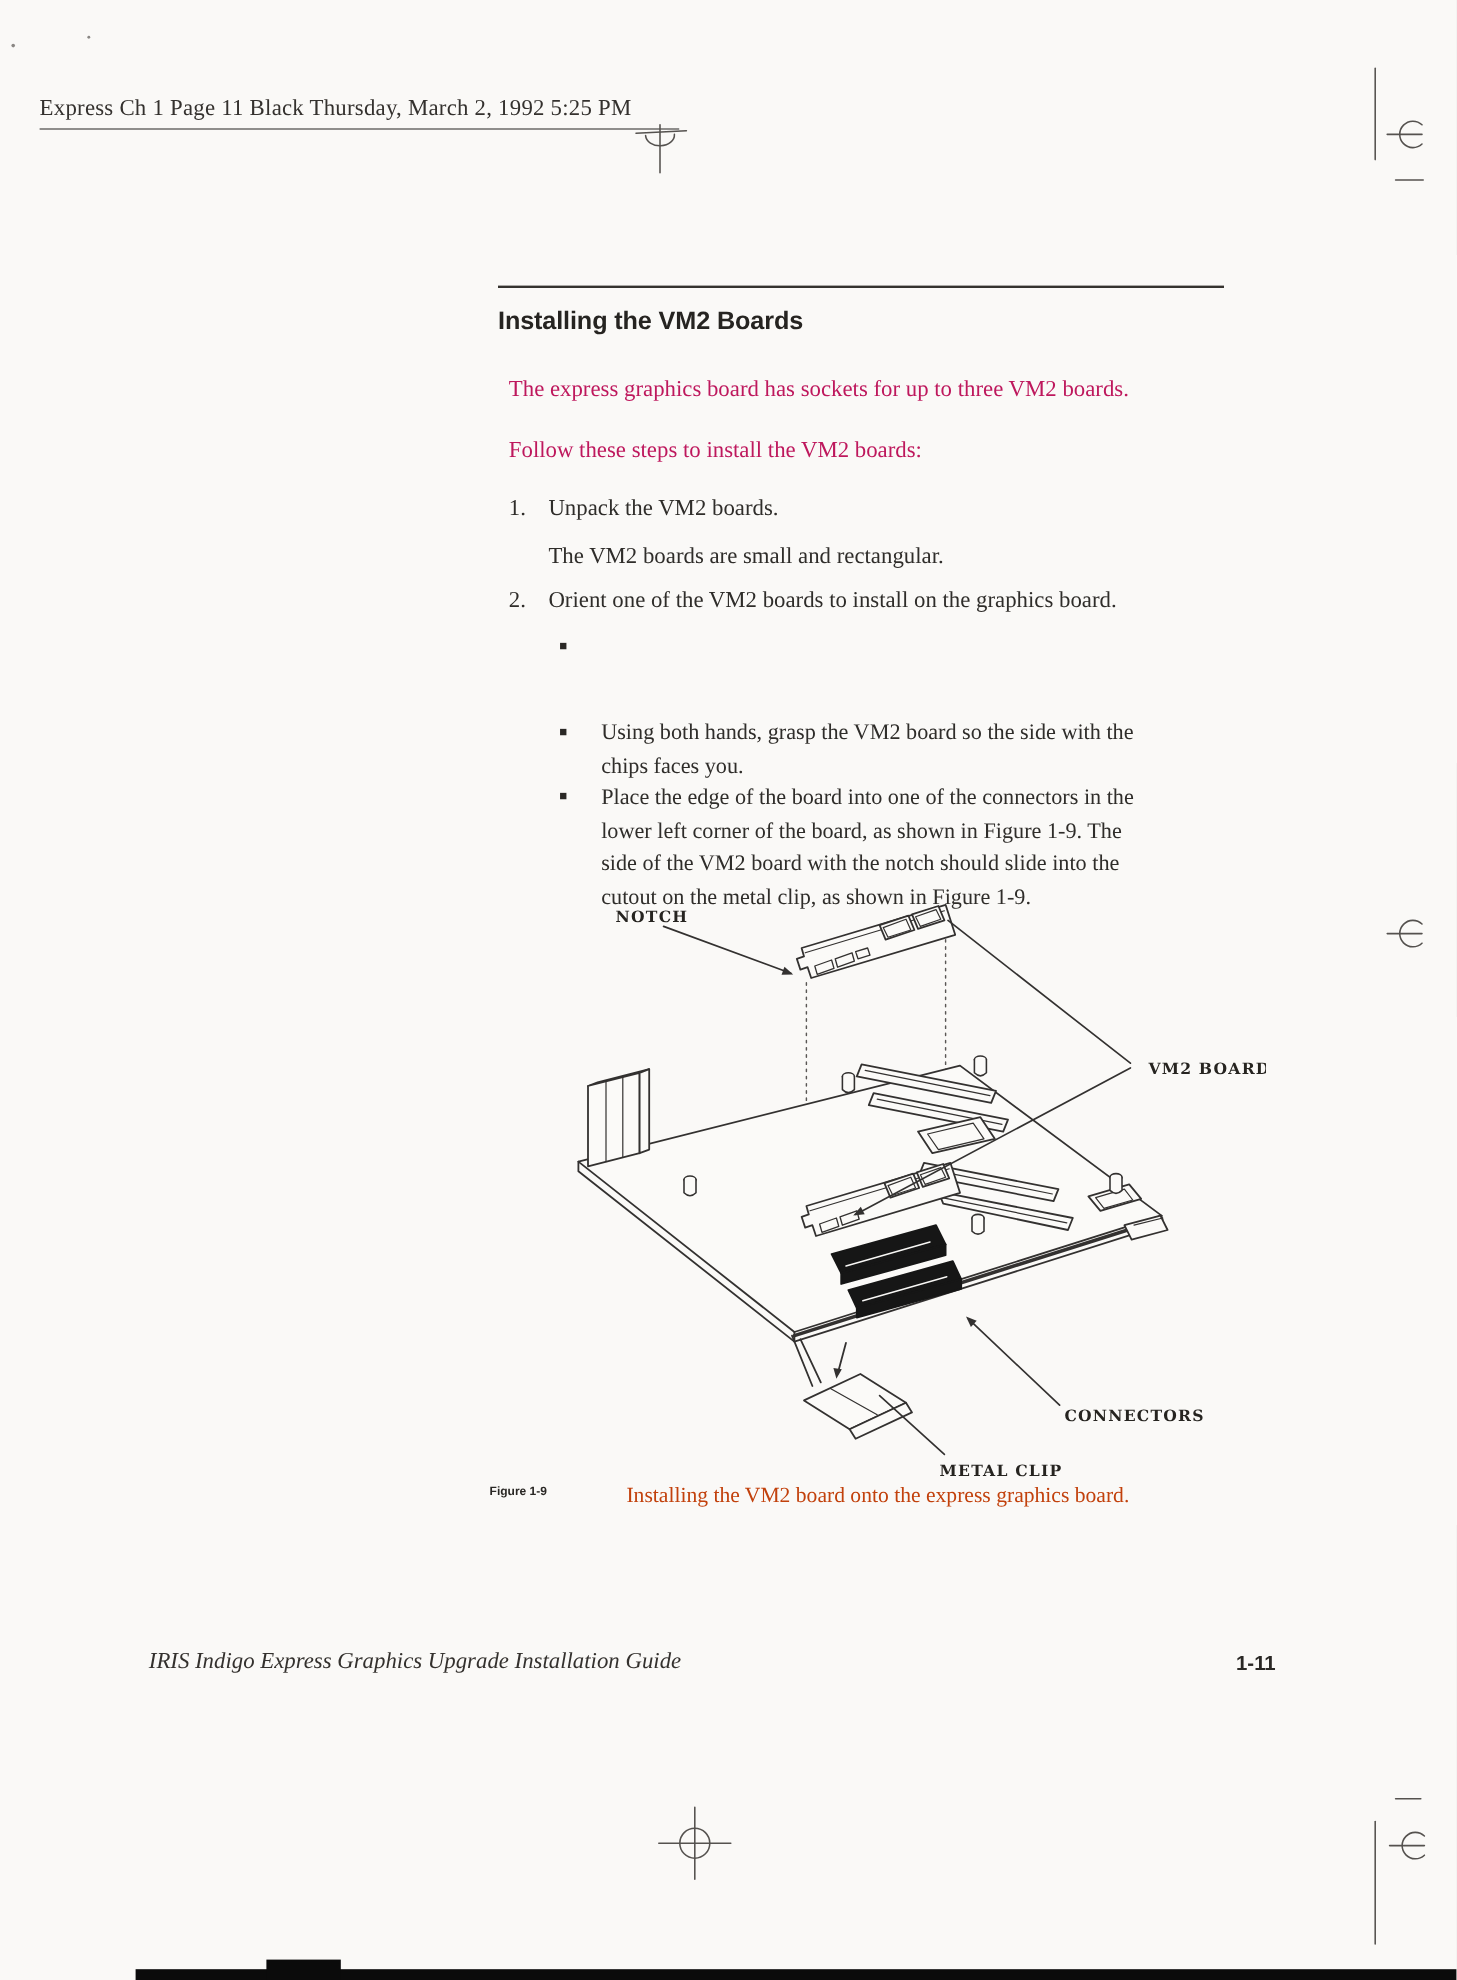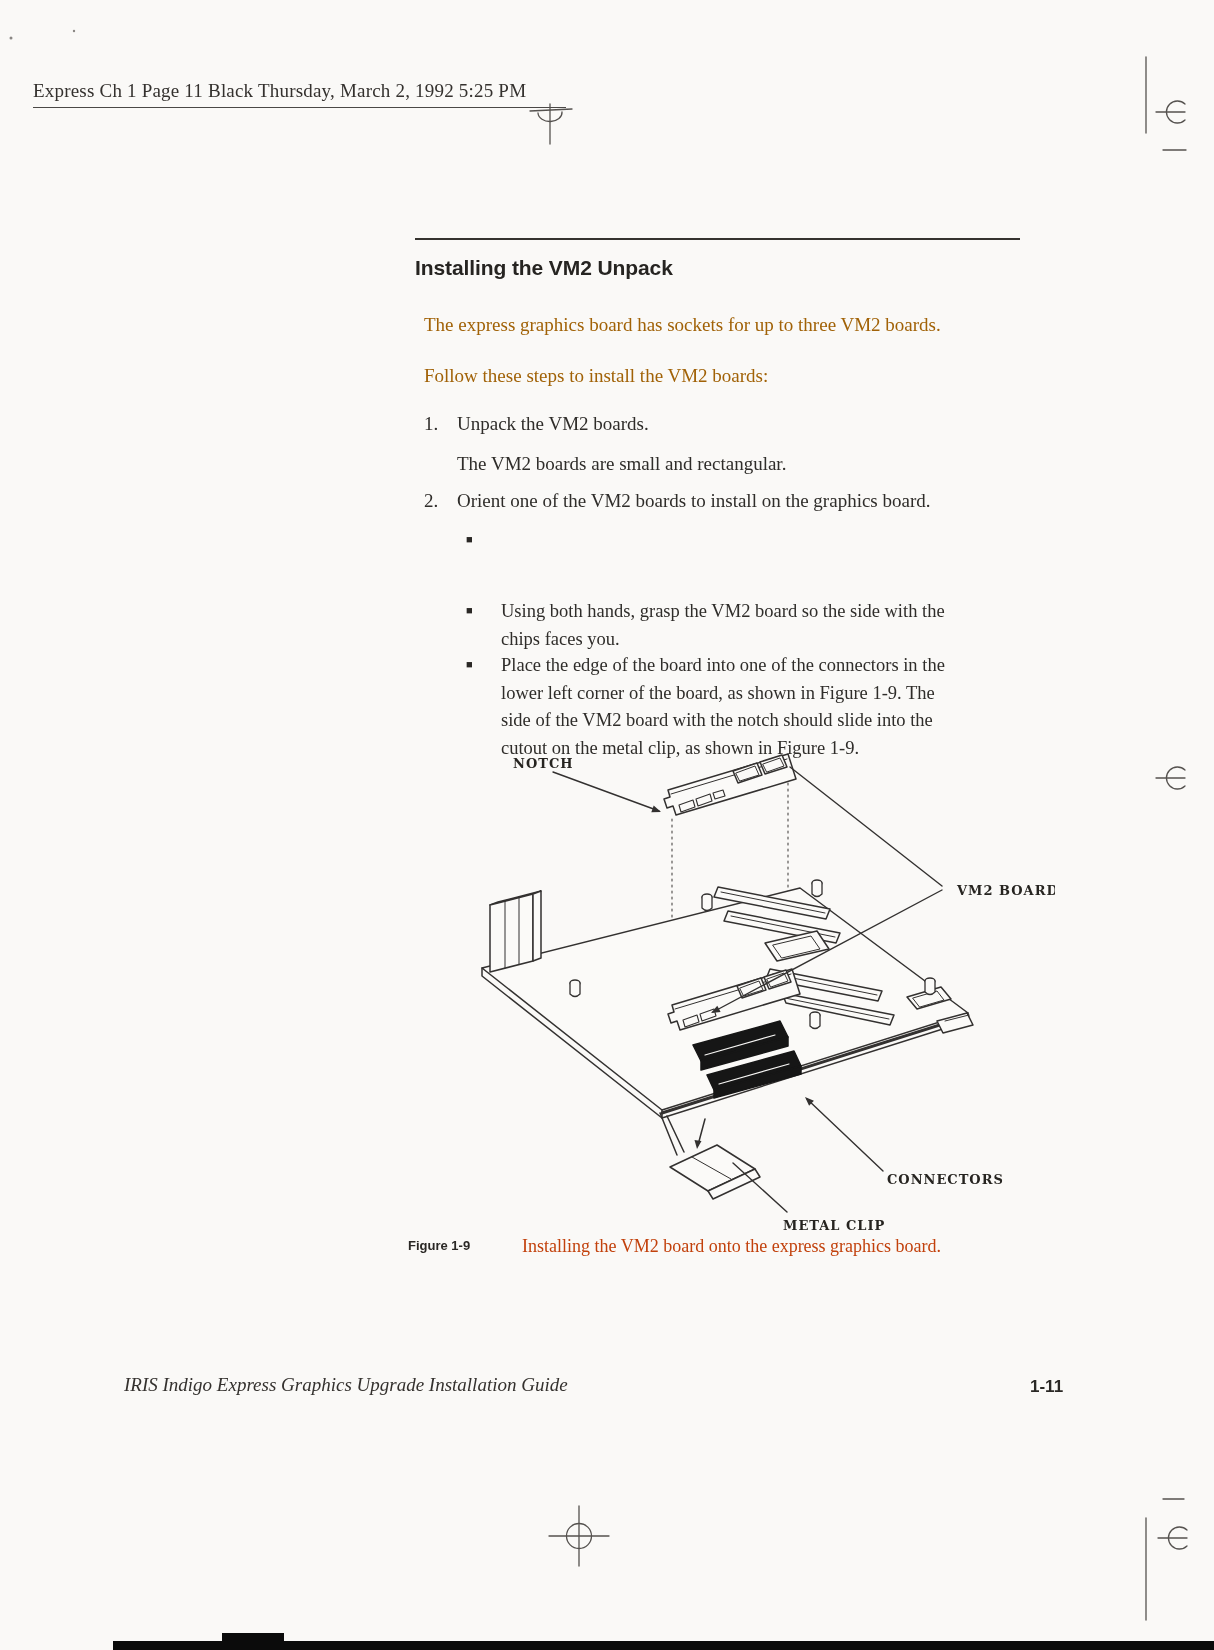--- a/index.html
+++ b/index.html
@@ -10,41 +10,41 @@
   }
   .abs{position:absolute;}
   .serif{font-family:"Liberation Serif", serif;}
   .sans{font-family:"Liberation Sans", sans-serif;}
   #header-line{
     left:33px;top:80px;font-size:19px;letter-spacing:.2px;color:#34312e;
     border-bottom:1.6px solid #4a4846;padding-bottom:5px;width:533px;
   }
   #rule{left:415px;top:238px;width:605px;height:2.2px;background:#35332f;}
   #heading{left:415px;top:256px;font-size:21px;font-weight:bold;color:#262421;letter-spacing:-.1px;}
-  .body-par{font-size:19px;line-height:27px;color:#a16207;}
+  .body-par{font-size:19px;line-height:27px;color:#be185d;}
   .step-num{left:424px;font-size:19px;color:#2f2d2a;}
   .step-text{left:457px;font-size:19px;color:#2f2d2a;}
   .bullet-mark{left:466px;font-size:11px;color:#2a2825;}
   .bullet-text{left:501px;width:560px;font-size:18.5px;line-height:27.5px;color:#2f2d2a;white-space:pre-line;}
-  #caption-label{left:408px;top:1238px;font-size:13px;font-weight:bold;color:#2a2825;}
+  #caption-label{left:408px;top:1238px;font-size:10px;font-weight:bold;color:#2a2825;}
   #caption-text{left:522px;top:1236px;font-size:18px;color:#c2410c;}
   #footer-title{left:124px;top:1374px;font-size:19px;font-style:italic;color:#34312e;}
   #footer-page{left:1030px;top:1377px;font-size:17px;font-weight:bold;color:#2a2825;}
   svg{display:block;}
   .fig-label{font-family:"DejaVu Serif", serif;font-weight:bold;font-size:13px;letter-spacing:1px;fill:#262420;}
 </style>
 </head>
 <body>
 
 <div id="page">
 
   <div id="header-line" class="abs serif">Express Ch 1  Page 11  Black  Thursday, March 2, 1992 5:25 PM</div>
 
   <div id="rule" class="abs"></div>
-  <div id="heading" class="abs sans">Installing the VM2 Unpack</div>
+  <div id="heading" class="abs sans">Installing the VM2 Boards</div>
 
   <div class="abs body-par" style="left:424px;top:311px;">The express graphics board has sockets for up to three VM2 boards.</div>
   <div class="abs body-par" style="left:424px;top:362px;text-align:center;">Follow these steps to install the VM2 boards:</div>
 
   <div class="abs step-num" style="top:413px;">1.</div>
   <div class="abs step-text" style="top:413px;">Unpack the VM2 boards.</div>
   <div class="abs step-text" style="top:453px;">The VM2 boards are small and rectangular.</div>
 
   <div class="abs step-num" style="top:490px;">2.</div>
   <div class="abs step-text" style="top:490px;">Orient one of the VM2 boards to install on the graphics board.</div>

